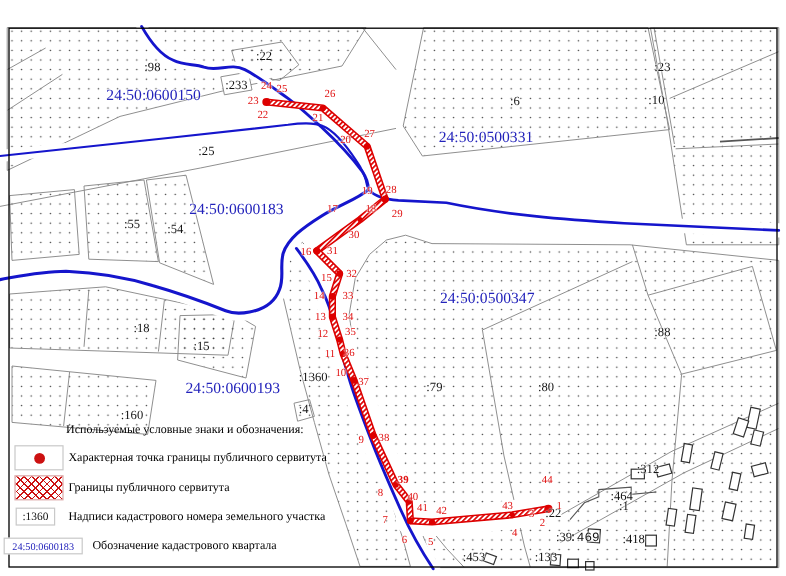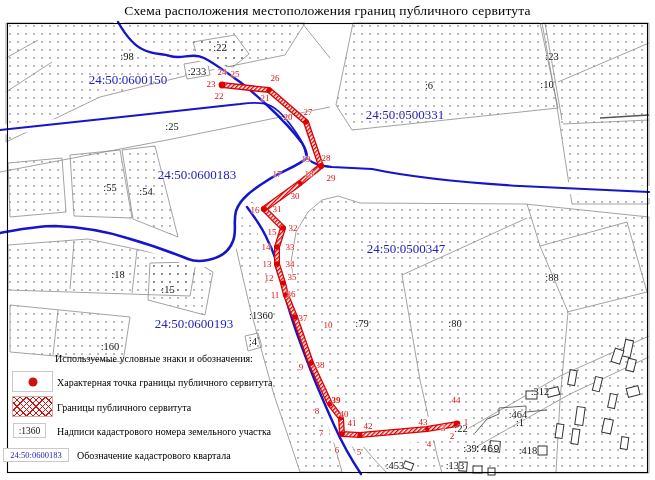--- a/index.html
+++ b/index.html
@@ -28,21 +28,20 @@
   #lg-box3{left:13px;top:423px;width:33px;height:15px;display:flex;align-items:center;justify-content:center;
            font-size:9.5px;color:#141414;}
   #lg-box4{left:3px;top:448px;width:66px;height:14px;display:flex;align-items:center;justify-content:center;
            font-size:8.5px;color:#2323bb;}
 </style>
 </head>
 <body>
 
 <div id="stage">
 
-  <div id="map-title">Схема расположения местоположения границ публичного сервитута</div>
 
   <svg width="655" height="480" viewBox="0 0 655 480">
     <defs>
       <pattern id="dots" width="8" height="8" patternUnits="userSpaceOnUse">
         <circle cx="2" cy="2" r="0.65" fill="#3a3a3a"></circle>
       </pattern>
       <pattern id="bandfill" width="3" height="3" patternUnits="userSpaceOnUse" patternTransform="rotate(45)">
         <rect width="3" height="3" fill="#ffffff"></rect>
         <rect width="1.4" height="3" fill="#dd0000"></rect>
       </pattern>
@@ -192,21 +191,21 @@
 
   <div class="maplabel r" style="left: 466px; top: 422px;">1</div>
       <div class="maplabel r" style="left: 452px; top: 436px;">2</div>
       <div class="maplabel r" style="left: 443px; top: 428px;">3</div>
       <div class="maplabel r" style="left: 429px; top: 444px;">4</div>
       <div class="maplabel r" style="left: 359px; top: 452px;">5</div>
       <div class="maplabel r" style="left: 337px; top: 450px;">6</div>
       <div class="maplabel r" style="left: 321px; top: 433px;">7</div>
       <div class="maplabel r" style="left: 317px; top: 411px;">8</div>
       <div class="maplabel r" style="left: 301px; top: 367px;">9</div>
-      <div class="maplabel r" style="left: 284px; top: 325px; margin-left: 44px;">10</div>
+      <div class="maplabel r" style="left: 284px; top: 311px;">10</div>
       <div class="maplabel r" style="left: 275px; top: 295px;">11</div>
       <div class="maplabel r" style="left: 269px; top: 278px;">12</div>
       <div class="maplabel r" style="left: 267px; top: 264px;">13</div>
       <div class="maplabel r" style="left: 266px; top: 247px;">14</div>
       <div class="maplabel r" style="left: 272px; top: 232px;">15</div>
       <div class="maplabel r" style="left: 255px; top: 210px;">16</div>
       <div class="maplabel r" style="left: 277px; top: 174px;">17</div>
       <div class="maplabel r" style="left: 309px; top: 174px;">18</div>
       <div class="maplabel r" style="left: 306px; top: 159px;">19</div>
       <div class="maplabel r" style="left: 288px; top: 117px;">20</div>

